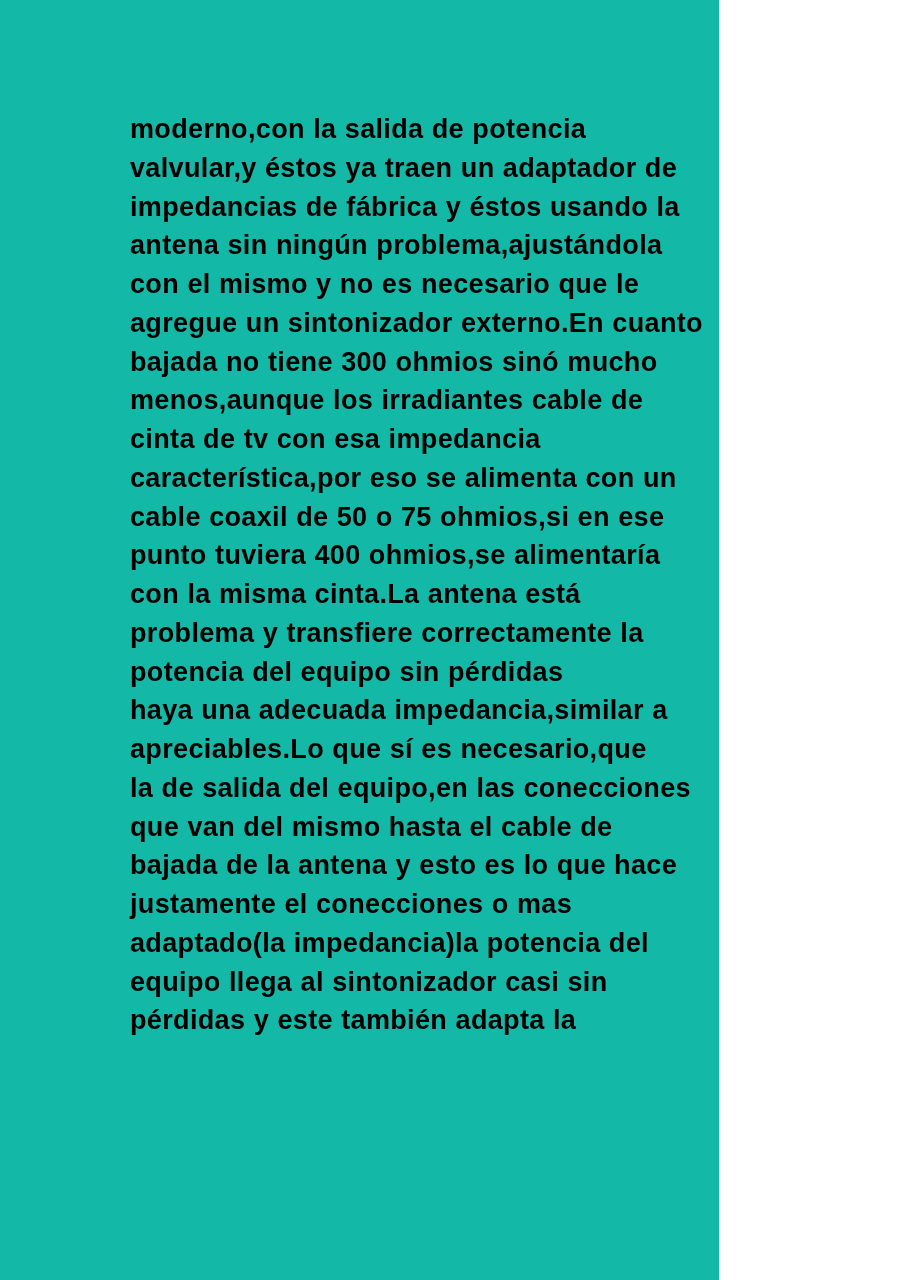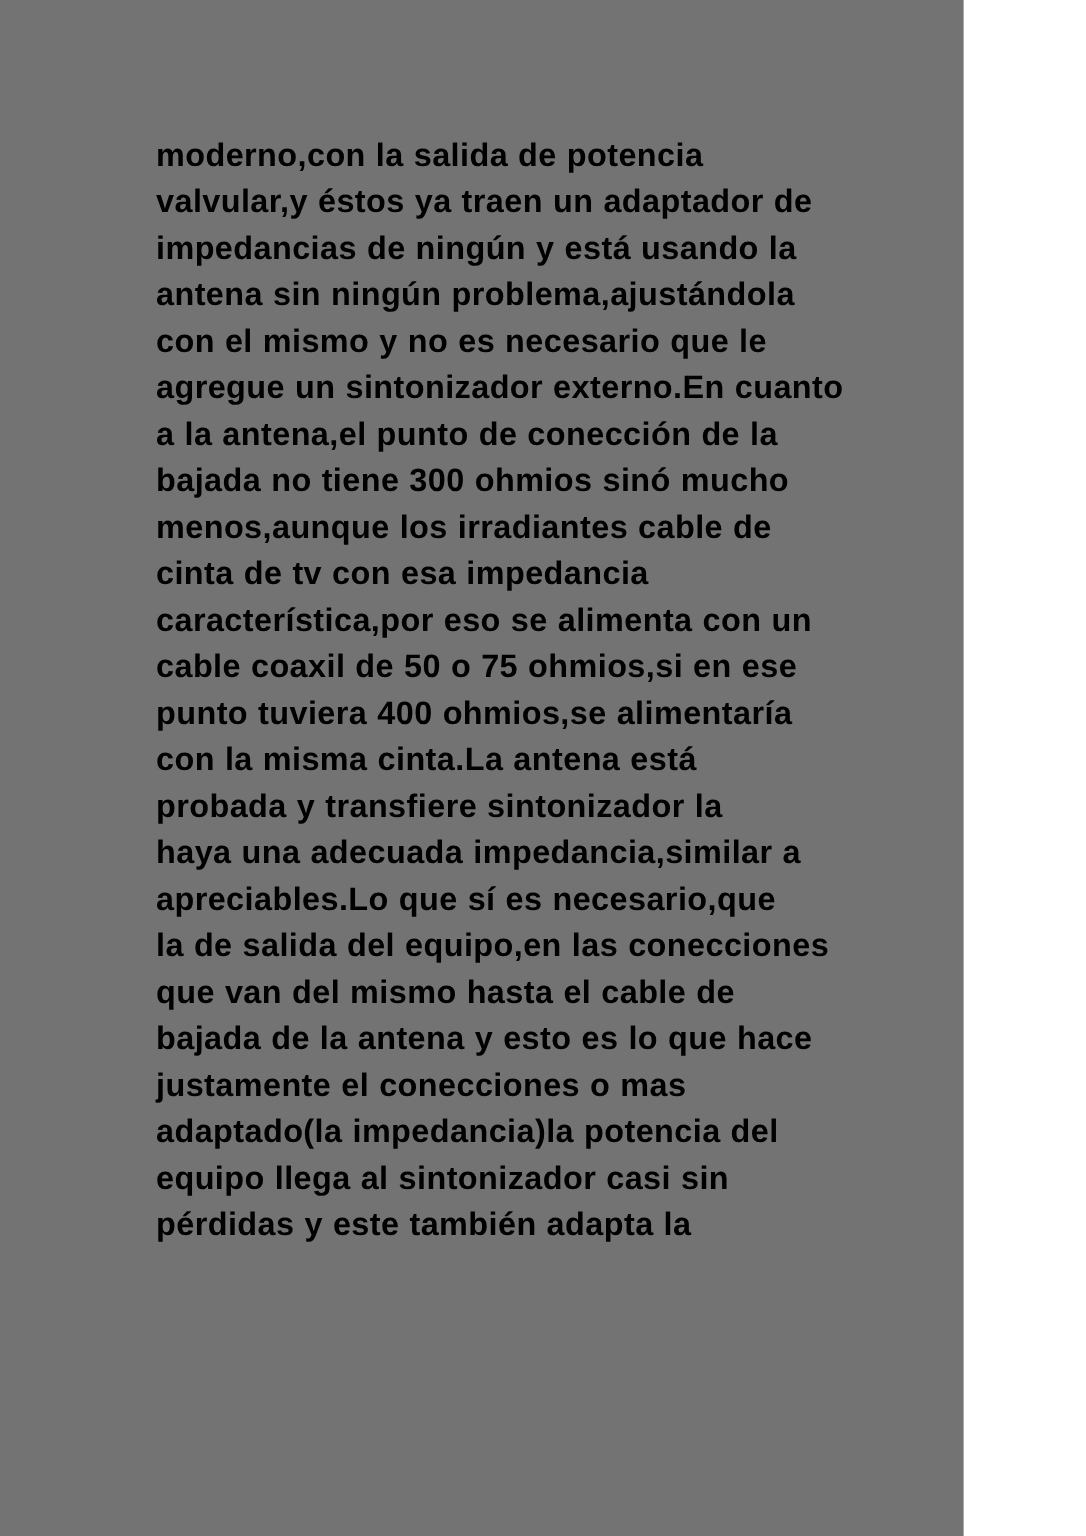--- a/index.html
+++ b/index.html
@@ -1,19 +1,19 @@
 <!DOCTYPE html>
 <html><head>
 <meta charset="utf-8">
 <style>
   html, body { margin: 0; padding: 0; background: #ffffff; }
   body { width: 905px; height: 1280px; position: relative; overflow: hidden; }
   .page {
-    position: absolute; left: 0; top: 0; width: 803px; height: 1280px;
-    background: #737373;
+    position: absolute; left: 0; top: 0; width: 719px; height: 1280px;
+    background: #14b8a6;
   }
   .text-block {
     position: absolute; left: 130px; top: 110px; width: 700px;
   }
   .line {
     font-family: "Liberation Sans", sans-serif;
     font-weight: bold;
     font-size: 27px;
     line-height: 38.75px;
     height: 38.75px;
@@ -23,33 +23,33 @@
     word-spacing: 0.5px;
   }
 </style>
 </head>
 <body>
 
 <div class="page">
   <div class="text-block">
     <div class="line">moderno,con la salida de potencia</div>
     <div class="line">valvular,y éstos ya traen un adaptador de</div>
-    <div class="line">impedancias de ningún y está usando la</div>
+    <div class="line">impedancias de fábrica y éstos usando la</div>
     <div class="line">antena sin ningún problema,ajustándola</div>
     <div class="line">con el mismo y no es necesario que le</div>
     <div class="line">agregue un sintonizador externo.En cuanto</div>
-    <div class="line">a la antena,el punto de conección de la</div>
     <div class="line">bajada no tiene 300 ohmios sinó mucho</div>
     <div class="line">menos,aunque los irradiantes cable de</div>
     <div class="line">cinta de tv con esa impedancia</div>
     <div class="line">característica,por eso se alimenta con un</div>
     <div class="line">cable coaxil de 50 o 75 ohmios,si en ese</div>
     <div class="line">punto tuviera 400 ohmios,se alimentaría</div>
     <div class="line">con la misma cinta.La antena está</div>
-    <div class="line">probada y transfiere sintonizador la</div>
+    <div class="line">problema y transfiere correctamente la</div>
+    <div class="line">potencia del equipo sin pérdidas</div>
     <div class="line">haya una adecuada impedancia,similar a</div>
     <div class="line">apreciables.Lo que sí es necesario,que</div>
     <div class="line">la de salida del equipo,en las conecciones</div>
     <div class="line">que van del mismo hasta el cable de</div>
     <div class="line">bajada de la antena y esto es lo que hace</div>
     <div class="line">justamente el conecciones o mas</div>
     <div class="line">adaptado(la impedancia)la potencia del</div>
     <div class="line">equipo llega al sintonizador casi sin</div>
     <div class="line">pérdidas y este también adapta la</div>
   </div>

